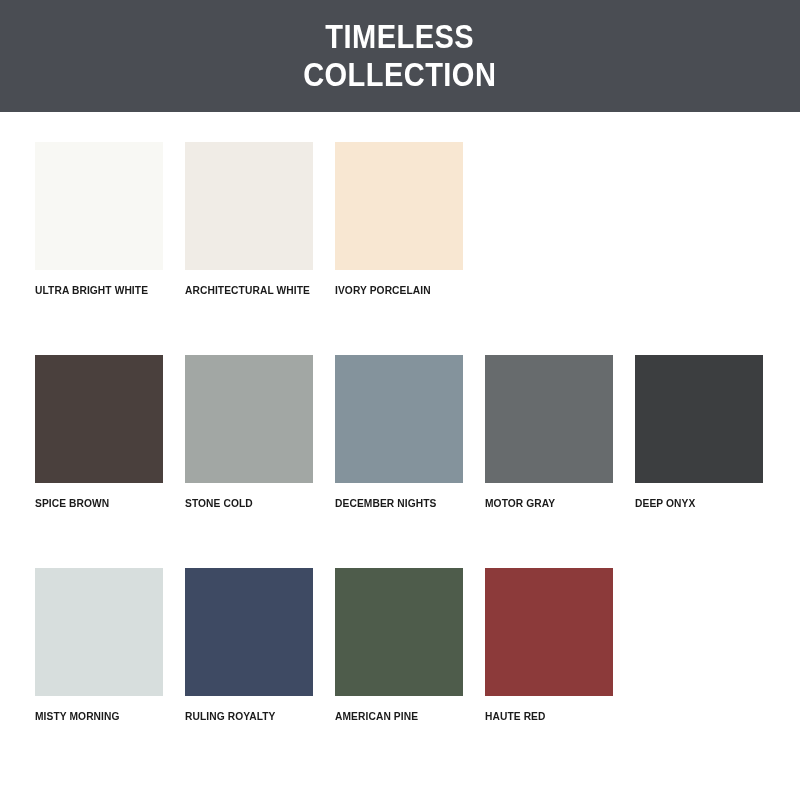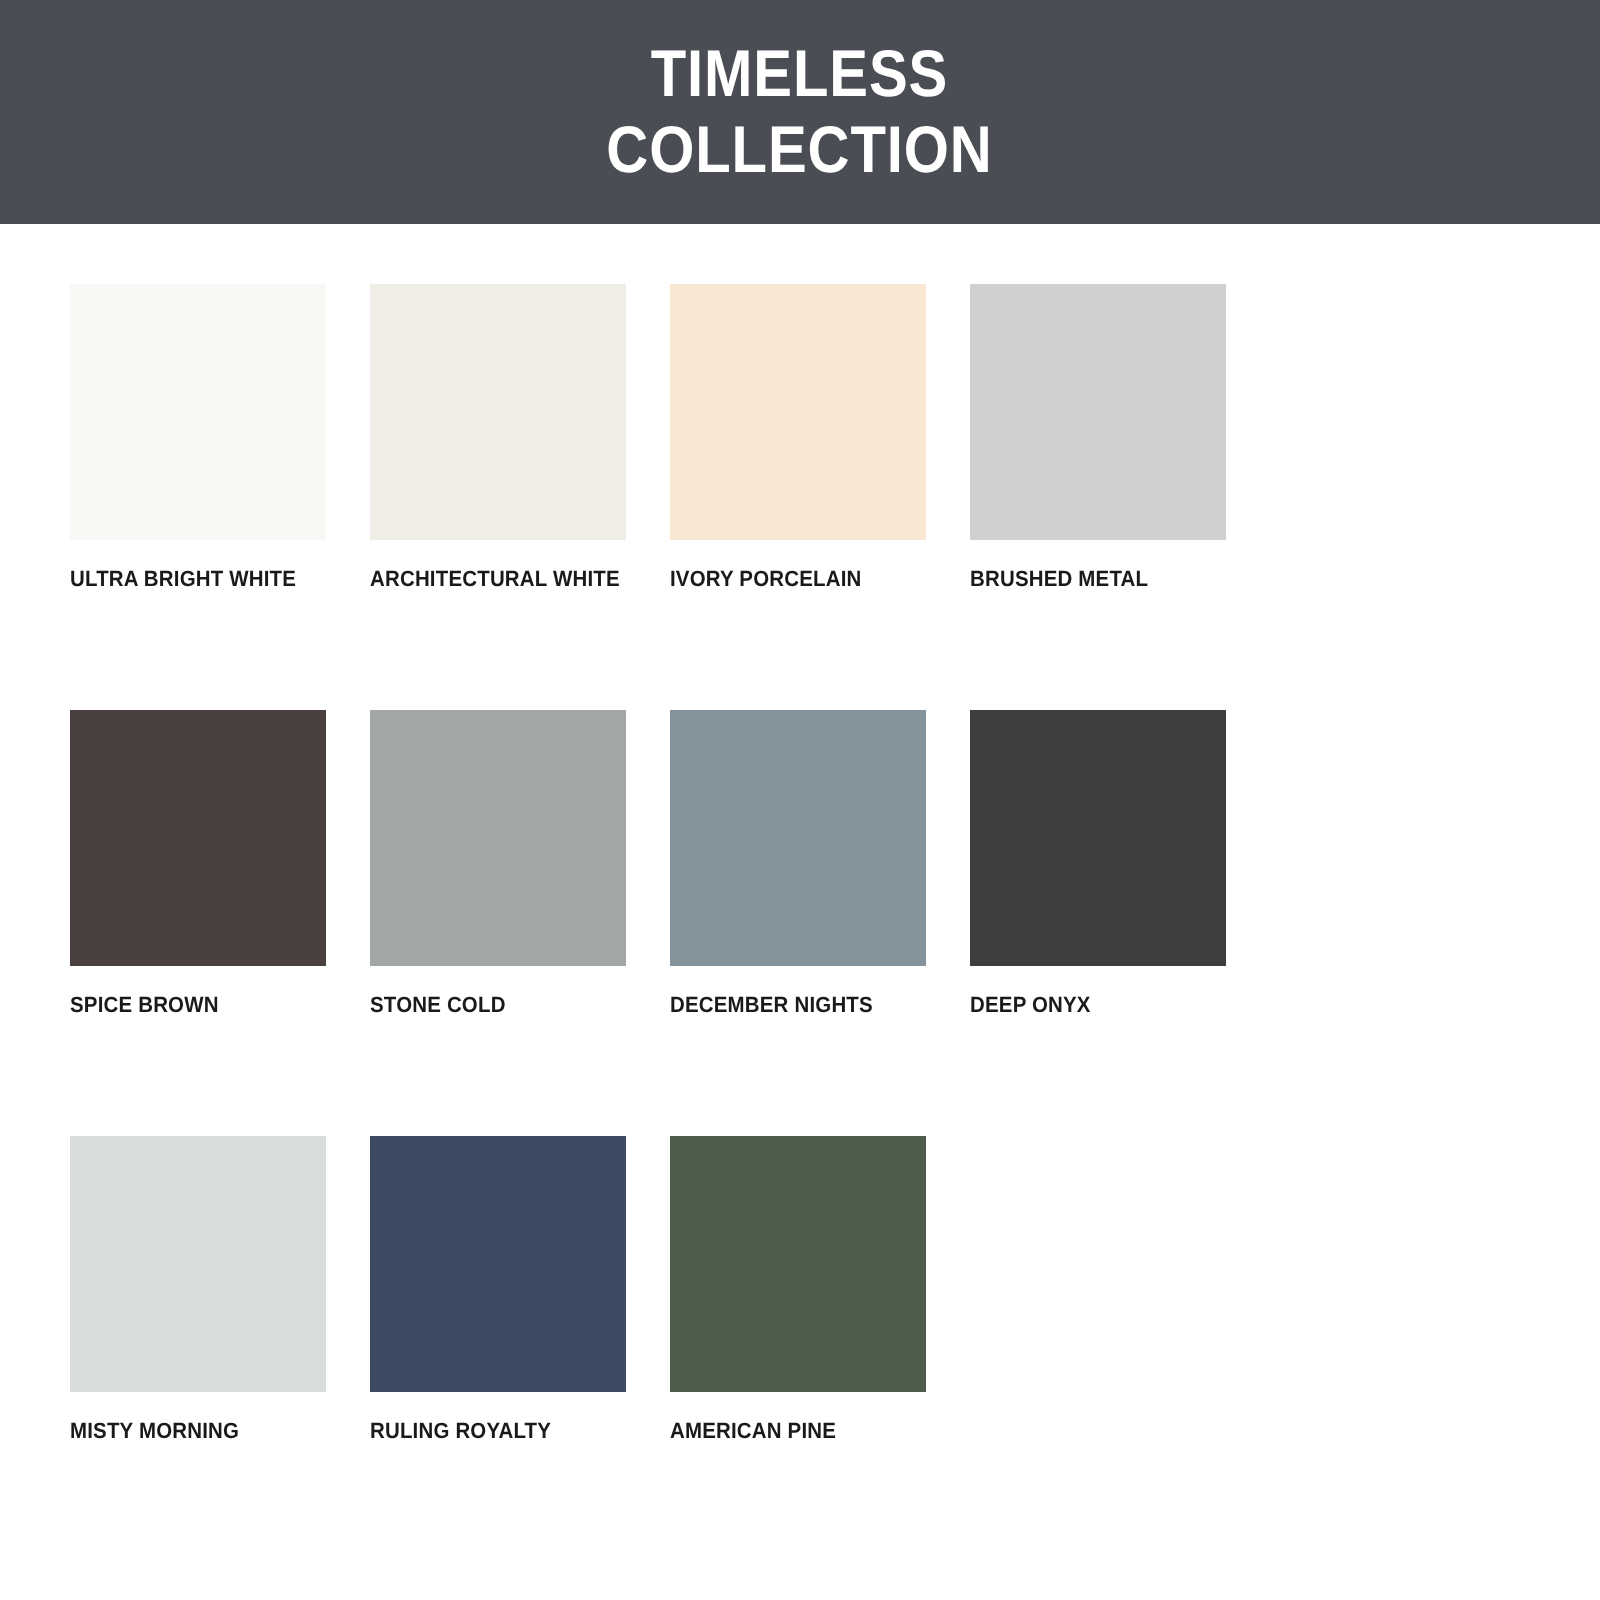--- a/index.html
+++ b/index.html
@@ -109,54 +109,58 @@
         <div class="swatch-label" style="color: rgb(26, 26, 26);">ULTRA BRIGHT WHITE</div>
       </div>
       <div class="swatch-cell">
         <div class="swatch-chip" style="background-color: rgb(240, 236, 230);"></div>
         <div class="swatch-label" style="color: rgb(26, 26, 26);">ARCHITECTURAL WHITE</div>
       </div>
       <div class="swatch-cell">
         <div class="swatch-chip" style="background-color: rgb(248, 231, 210);"></div>
         <div class="swatch-label" style="color: rgb(26, 26, 26);">IVORY PORCELAIN</div>
       </div>
-      <div class="swatch-cell">
-        <div class="swatch-chip" style="background-color: rgb(205, 207, 209);"></div>
-        <div class="swatch-label" style="color: rgb(26, 26, 26);">BRUSHED METAL</div>
-      </div>
     </div>
 
     <div class="swatch-row">
       <div class="swatch-cell">
         <div class="swatch-chip" style="background-color: rgb(74, 64, 61);"></div>
         <div class="swatch-label" style="color: rgb(26, 26, 26);">SPICE BROWN</div>
       </div>
       <div class="swatch-cell">
         <div class="swatch-chip" style="background-color: rgb(162, 167, 164);"></div>
         <div class="swatch-label" style="color: rgb(26, 26, 26);">STONE COLD</div>
       </div>
       <div class="swatch-cell">
         <div class="swatch-chip" style="background-color: rgb(132, 147, 156);"></div>
         <div class="swatch-label" style="color: rgb(26, 26, 26);">DECEMBER NIGHTS</div>
+      </div>
+      <div class="swatch-cell">
+        <div class="swatch-chip" style="background-color: rgb(103, 107, 109);"></div>
+        <div class="swatch-label" style="color: rgb(26, 26, 26);">MOTOR GRAY</div>
       </div>
       <div class="swatch-cell">
         <div class="swatch-chip" style="background-color: rgb(60, 62, 64);"></div>
         <div class="swatch-label" style="color: rgb(26, 26, 26);">DEEP ONYX</div>
       </div>
     </div>
 
     <div class="swatch-row">
       <div class="swatch-cell">
         <div class="swatch-chip" style="background-color: rgb(215, 222, 221);"></div>
         <div class="swatch-label" style="color: rgb(26, 26, 26);">MISTY MORNING</div>
       </div>
       <div class="swatch-cell">
         <div class="swatch-chip" style="background-color: rgb(62, 74, 99);"></div>
         <div class="swatch-label" style="color: rgb(26, 26, 26);">RULING ROYALTY</div>
       </div>
       <div class="swatch-cell">
         <div class="swatch-chip" style="background-color: rgb(78, 92, 75);"></div>
         <div class="swatch-label" style="color: rgb(26, 26, 26);">AMERICAN PINE</div>
       </div>
+      <div class="swatch-cell">
+        <div class="swatch-chip" style="background-color: rgb(140, 58, 58);"></div>
+        <div class="swatch-label" style="color: rgb(26, 26, 26);">HAUTE RED</div>
+      </div>
     </div>
 
   </div>
 </div>
 
 </body></html>

